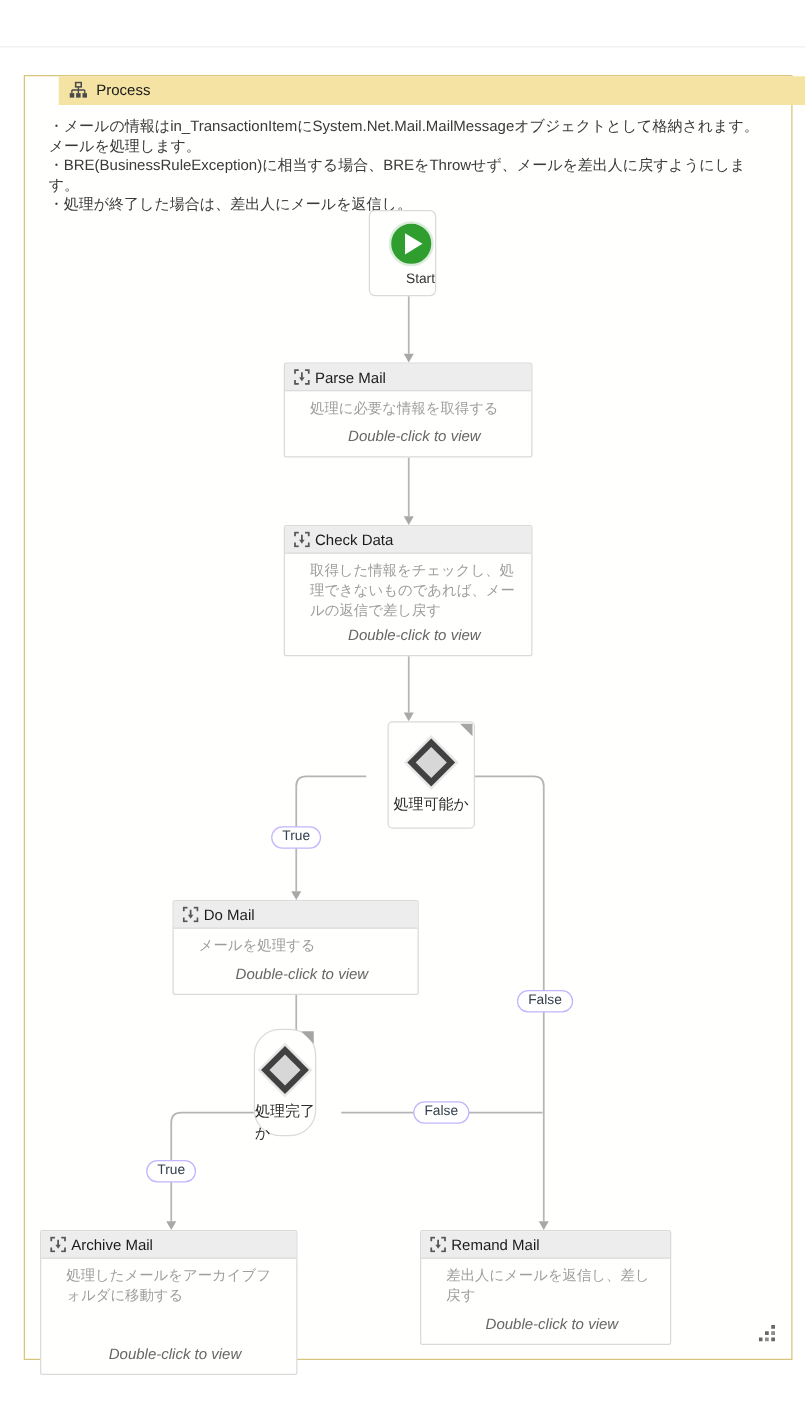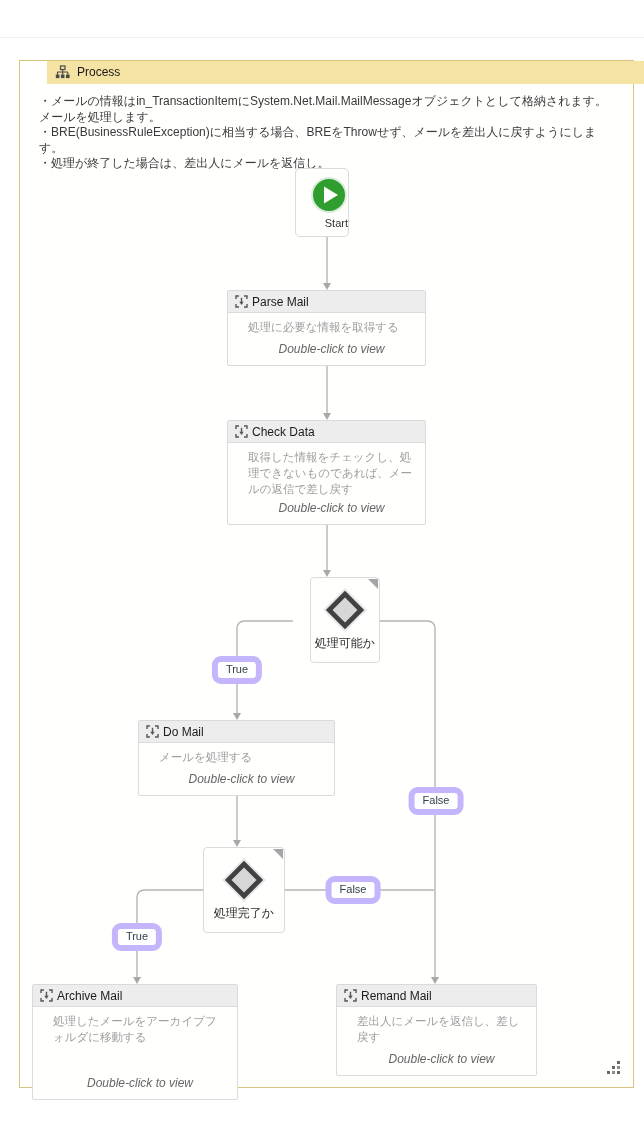--- a/index.html
+++ b/index.html
@@ -41,21 +41,21 @@
   .activity-hint { font-size:12px; font-style:italic; color:#666; text-align:center;
                    margin-top:auto; padding-bottom:2px; }
 
   .decision { border-radius:4px; display:flex; flex-direction:column; align-items:center;
               cursor:pointer; padding-top:9px; }
   .decision-label { font-size:12px; color:#2e2e2e; margin-top:2px; }
   .fold { position:absolute; top:1px; right:1px; width:0; height:0;
           border-left:10px solid transparent; border-top:10px solid #a5a5a5; }
 
   .pill { position:absolute; z-index:3; transform:translate(-50%,-50%);
-          background:#fff; border:6px solid #c4b5fd; border-radius:9px;
+          background:#fff; border:1px solid #c4b5fd; border-radius:9px;
           font-size:11px; color:#33404d; padding:1px 8px 2px 8px; line-height:13px; }
 
   .grip { position:absolute; right:12px; bottom:8px; z-index:3; cursor:nwse-resize; }
 </style>
 </head>
 <body>
 
 <div id="page-root">
   <div class="top-divider"></div>
 
@@ -176,21 +176,21 @@
         </svg>
       </span>
       <span class="activity-title">Do Mail</span>
     </div>
     <div class="activity-body">
       <div class="activity-desc">メールを処理する</div>
       <div class="activity-hint">Double-click to view</div>
     </div>
   </div>
 
-  <div class="node decision" style="left:203px; top:847px; width:82px; height:86px;">
+  <div class="node decision" style="left:203px; top:823px; width:50px; height:86px;border-radius:21px;">
     <span class="fold"></span>
     <span style="display:flex;">
       <svg width="46" height="46" viewBox="0 0 48 48">
         <polygon points="24,1 47,24 24,47 1,24" fill="#e8e8e8"></polygon>
         <polygon points="24,4 44,24 24,44 4,24" fill="#414141"></polygon>
         <polygon points="24,11 37,24 24,37 11,24" fill="#d7d7d7"></polygon>
       </svg>
     </span>
     <span class="decision-label">処理完了か</span>
   </div>

